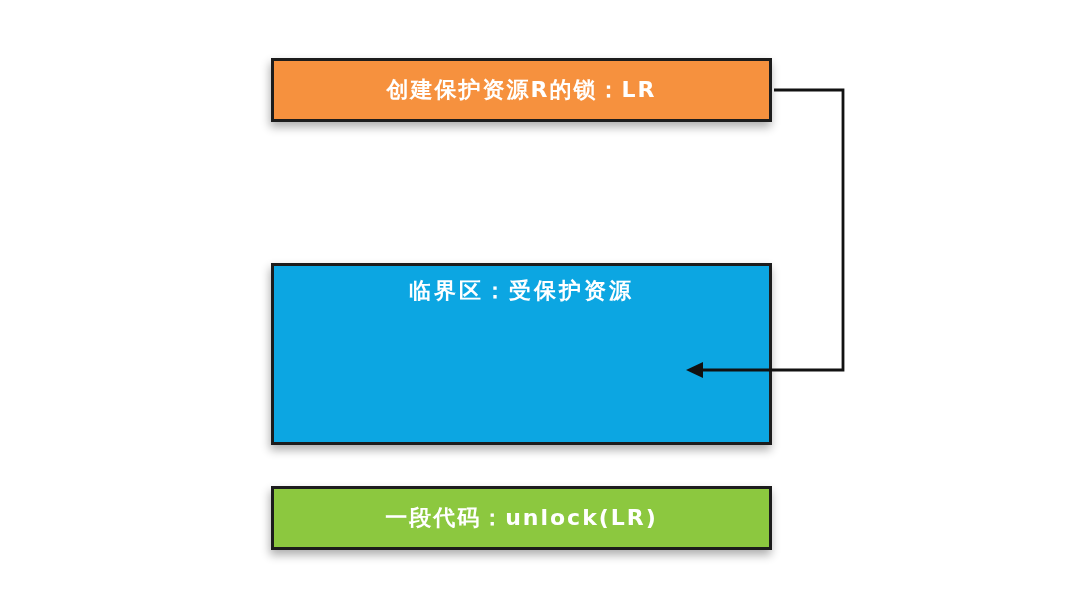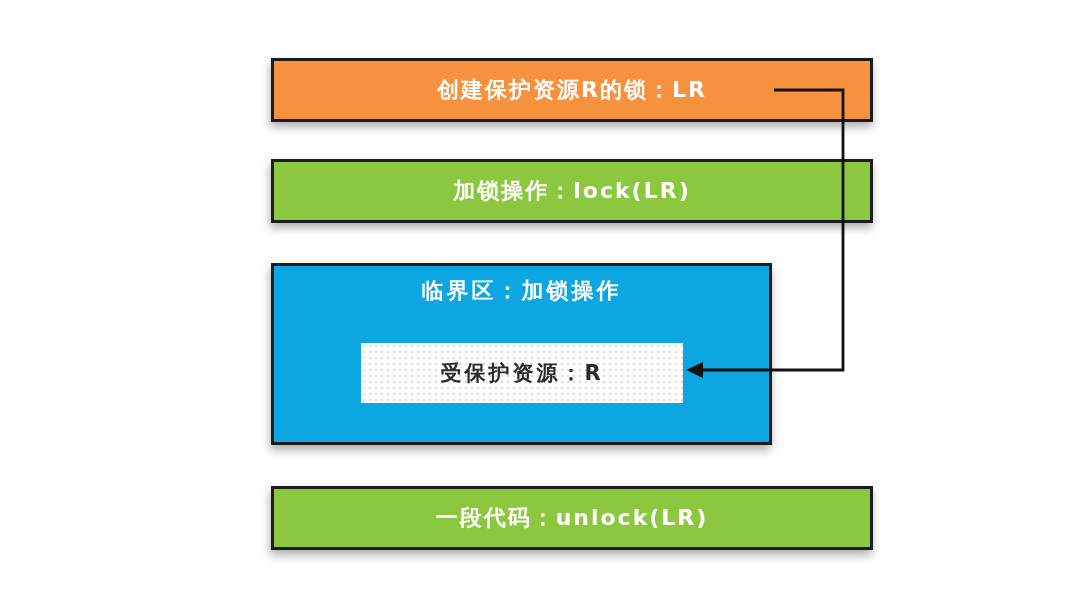--- a/index.html
+++ b/index.html
@@ -19,21 +19,21 @@
   .canvas {
     position: relative;
     width: 1080px;
     height: 605px;
     background: var(--bg);
   }
 
   .flow-box {
     position: absolute;
     left: 271px;
-    width: 602px;
+    width: 501px;
     height: 64px;
     border: 3px solid var(--border);
     box-shadow: -1px 5px 9px rgba(0,0,0,0.32);
     display: flex;
     align-items: center;
     justify-content: center;
     color: #ffffff;
     font-size: 22px;
     font-weight: bold;
     letter-spacing: 2px;
@@ -109,31 +109,25 @@
 </style>
 </head>
 <body>
 
 <div class="canvas">
 
   <div class="flow-box box-create">
     <span>创建保护资源R的锁：LR</span>
   </div>
 
-  <div class="flow-box box-lock">
-    <span>加锁操作：lock(LR)</span>
+
+  <div class="box-critical">
+    <div class="critical-label">临界区：受保护资源</div>
   </div>
 
-  <div class="box-critical">
-    <div class="critical-label">临界区：加锁操作</div>
-  </div>
-
-  <div class="box-resource">
-    <span>受保护资源：R</span>
-  </div>
 
   <div class="flow-box box-unlock">
     <span>一段代码：unlock(LR)</span>
   </div>
 
   <svg class="arrow-overlay" viewBox="0 0 1080 605" xmlns="http://www.w3.org/2000/svg" aria-hidden="true">
     <polyline points="774,90 843,90 843,370 701,370" fill="none" stroke="var(--arrow)" stroke-width="2.8"></polyline>
     <polygon points="686,370 703,362 703,378" fill="var(--arrow)"></polygon>
   </svg>
 

